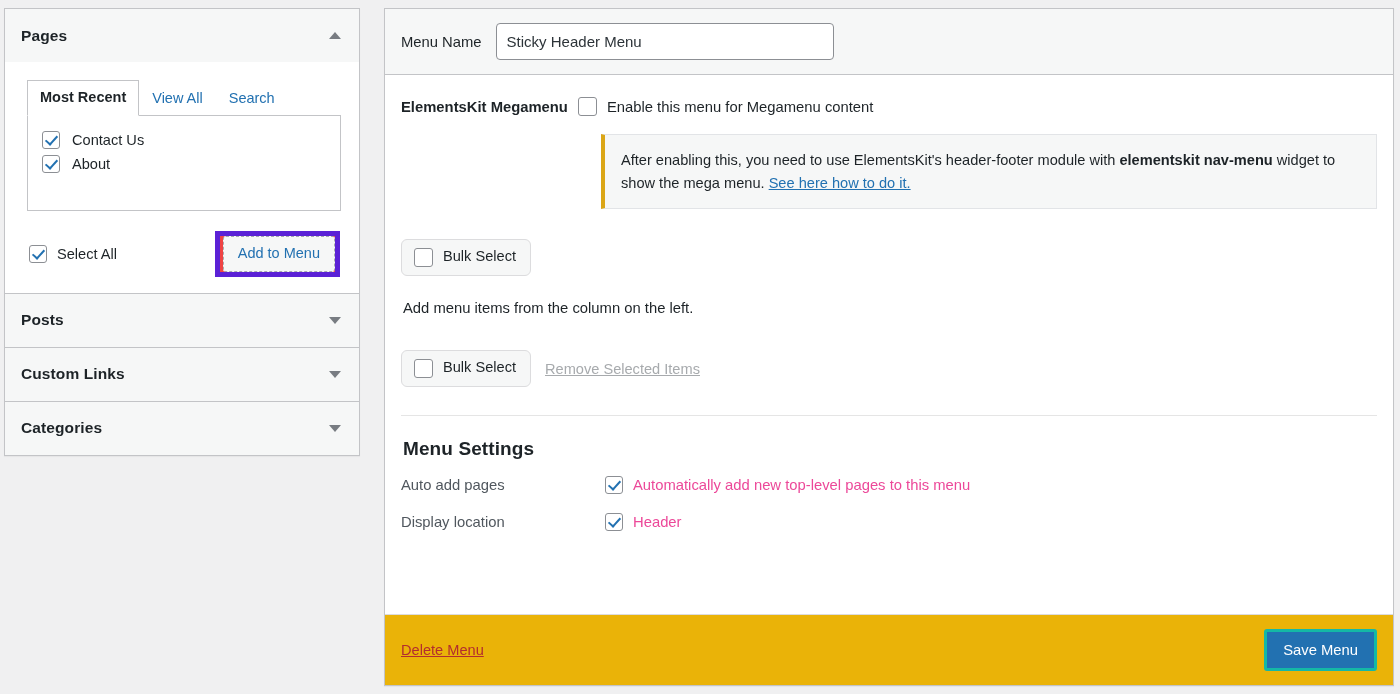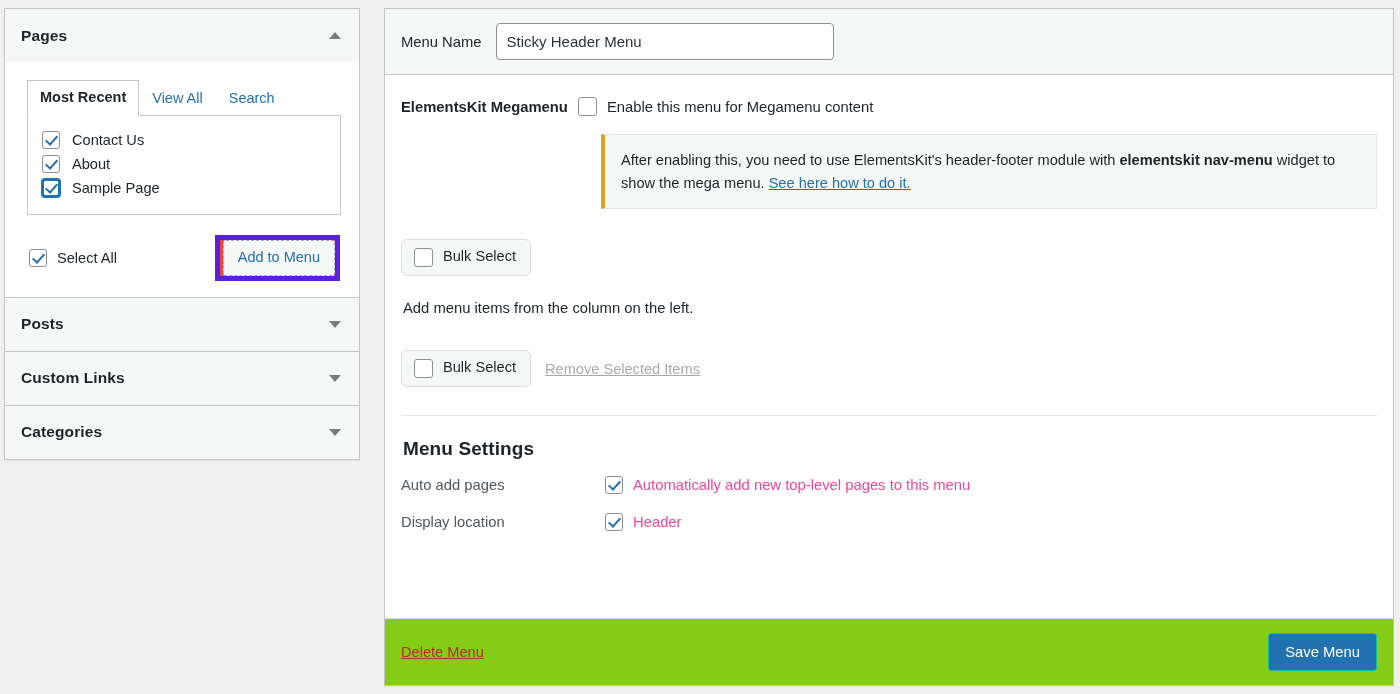--- a/index.html
+++ b/index.html
@@ -301,36 +301,36 @@
     display: flex;
     align-items: center;
     gap: 10px;
     font-size: 14.8px;
     color: #ec4899;
     margin-bottom: 9px;
   }
 
   .right-footer {
     border-top: 1px solid #dcdcde;
-    background: #84cc16;
+    background: #eab308;
     padding: 14px 16px;
     display: flex;
     align-items: center;
     justify-content: space-between;
     margin-top: 14px;
   }
   .delete-link {
     font-size: 14.6px;
     color: #b32d2e;
     text-decoration: underline;
     cursor: pointer;
   }
   .save-btn {
     background: #2271b1;
-    border: 1px solid #14b8a6;
+    border: 3px solid #14b8a6;
     border-radius: 3px;
     color: #fff;
     font-size: 14.8px;
     font-family: "Liberation Sans", sans-serif;
     padding: 10px 16px;
     cursor: pointer;
   }
 </style>
 </head>
 <body>
@@ -355,24 +355,20 @@
 
           <div class="tab-panel">
             <div class="chk-row">
               <span class="cb checked"></span>
               <span>Contact Us</span>
             </div>
             <div class="chk-row">
               <span class="cb checked"></span>
               <span>About</span>
             </div>
-            <div class="chk-row">
-              <span class="cb checked focus"></span>
-              <span>Sample Page</span>
-            </div>
           </div>
 
           <div class="selectall-row">
             <div class="selectall-left">
               <span class="cb checked"></span>
               <span>Select All</span>
             </div>
             <div class="highlight-box">
               <button class="btn-add">Add to Menu</button>
             </div>

